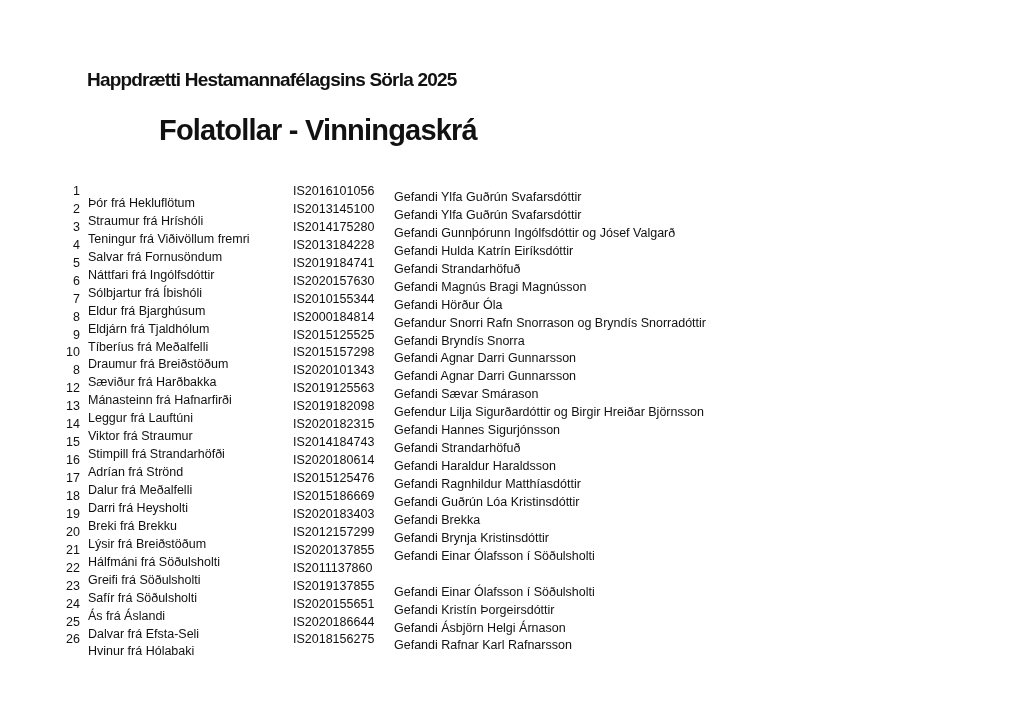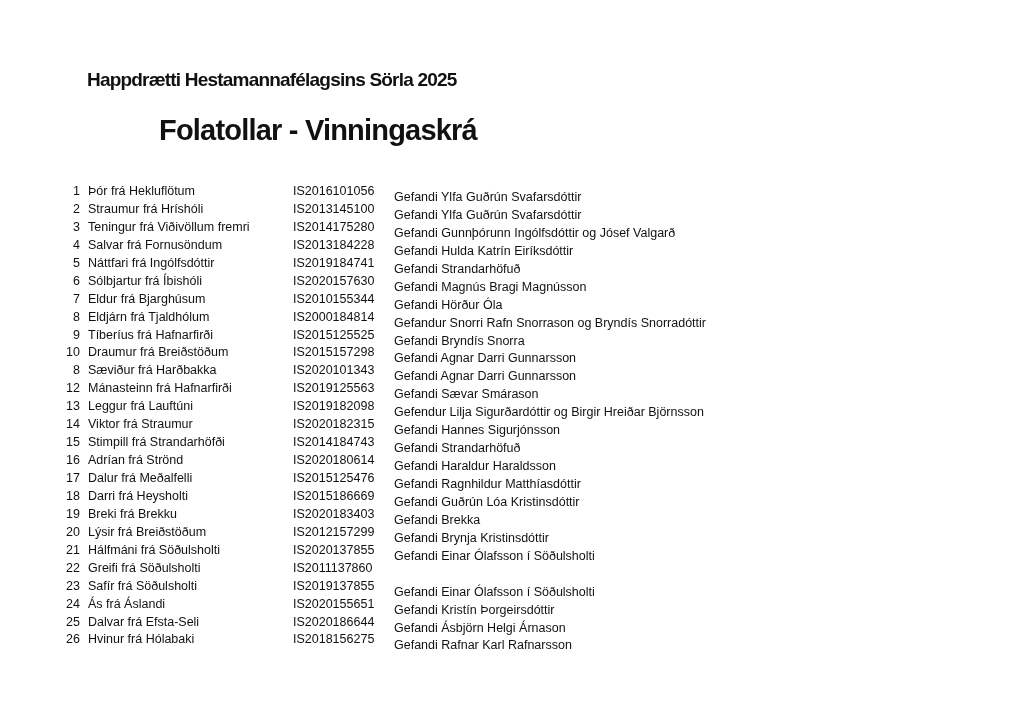--- a/index.html
+++ b/index.html
@@ -53,21 +53,21 @@
   .row .num {
     position: absolute;
     left: 0;
     top: 0;
     width: 80px;
     text-align: right;
   }
   .row .name {
     position: absolute;
     left: 88px;
-    top: 0;
+    top: 12px;
   }
   .row .regid {
     position: absolute;
     left: 293px;
     top: 0;
   }
   .row .donor {
     position: absolute;
     left: 394px;
     top: 6px;
@@ -132,21 +132,21 @@
 
   <div class="row">
     <span class="num">8</span>
     <span class="name">Eldjárn frá Tjaldhólum</span>
     <span class="regid">IS2000184814</span>
     <span class="donor">Gefandur Snorri Rafn Snorrason og Bryndís Snorradóttir</span>
   </div>
 
   <div class="row">
     <span class="num">9</span>
-    <span class="name">Tíberíus frá Hafnarfirði</span>
+    <span class="name">Tíberíus frá Meðalfelli</span>
     <span class="regid">IS2015125525</span>
     <span class="donor">Gefandi Bryndís Snorra</span>
   </div>
 
   <div class="row">
     <span class="num">10</span>
     <span class="name">Draumur frá Breiðstöðum</span>
     <span class="regid">IS2015157298</span>
     <span class="donor">Gefandi Agnar Darri Gunnarsson</span>
   </div>

